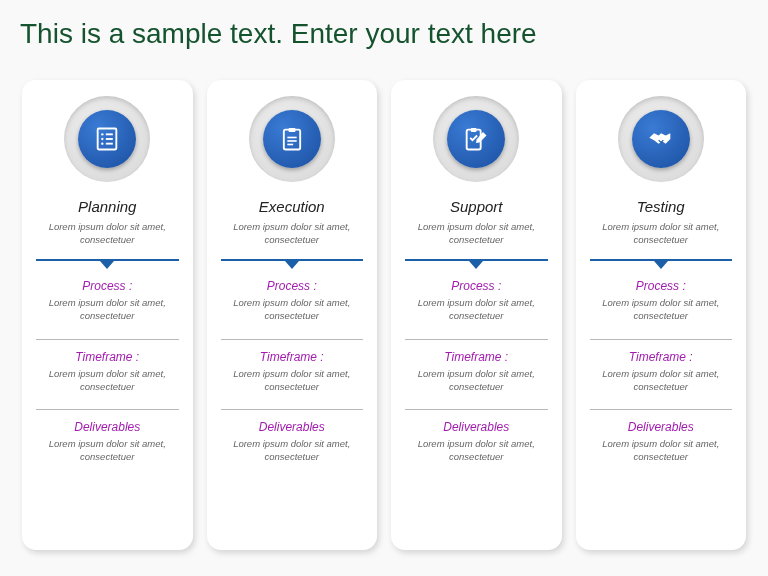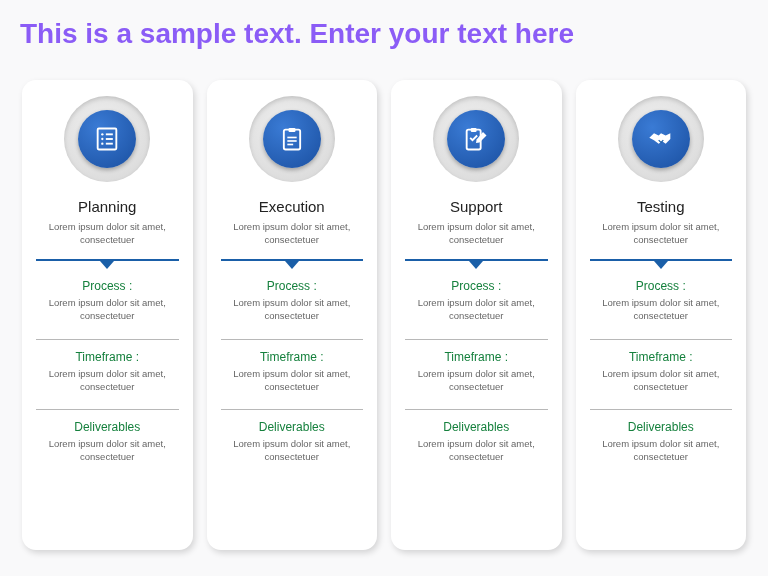--- a/index.html
+++ b/index.html
@@ -6,39 +6,40 @@
   body {
     width: 768px;
     height: 576px;
     font-family: Arial, Helvetica, sans-serif;
     background: #f9f9fa;
     overflow: hidden;
     position: relative;
   }
   .title {
     font-size: 28px;
-    font-weight: 700;
-    color: #8b5cf6;
+    font-weight: 400;
+    color: #14532d;
     padding: 18px 20px 10px 20px;
   }
   .cards {
     display: flex;
     gap: 14px;
     padding: 20px 22px 0 22px;
   }
   .card {
     flex: 1;
     background: #ffffff;
     border-radius: 14px;
     box-shadow: 2px 3px 6px rgba(0,0,0,0.15);
     padding: 16px 14px 18px 14px;
     display: flex;
     flex-direction: column;
     align-items: center;
     min-height: 470px;
+    font-style: italic;
   }
   .icon-outer {
     width: 86px;
     height: 86px;
     border-radius: 50%;
     background: radial-gradient(circle at 45% 40%, #f2f2f2, #d4d4d4);
     display: flex;
     align-items: center;
     justify-content: center;
     box-shadow: inset 0 2px 4px rgba(0,0,0,0.15);
@@ -87,21 +88,21 @@
     border-right: 7px solid transparent;
     border-top: 8px solid #1a5fa8;
   }
   .section {
     width: 100%;
     text-align: center;
     margin-bottom: 8px;
   }
   .section-label {
     font-size: 12px;
-    color: #15803d;
+    color: #a21caf;
     margin-bottom: 4px;
   }
   .section-desc {
     font-size: 9.5px;
     color: #666;
     line-height: 1.35;
     padding: 0 4px;
   }
   .thin-divider {
     width: 100%;

